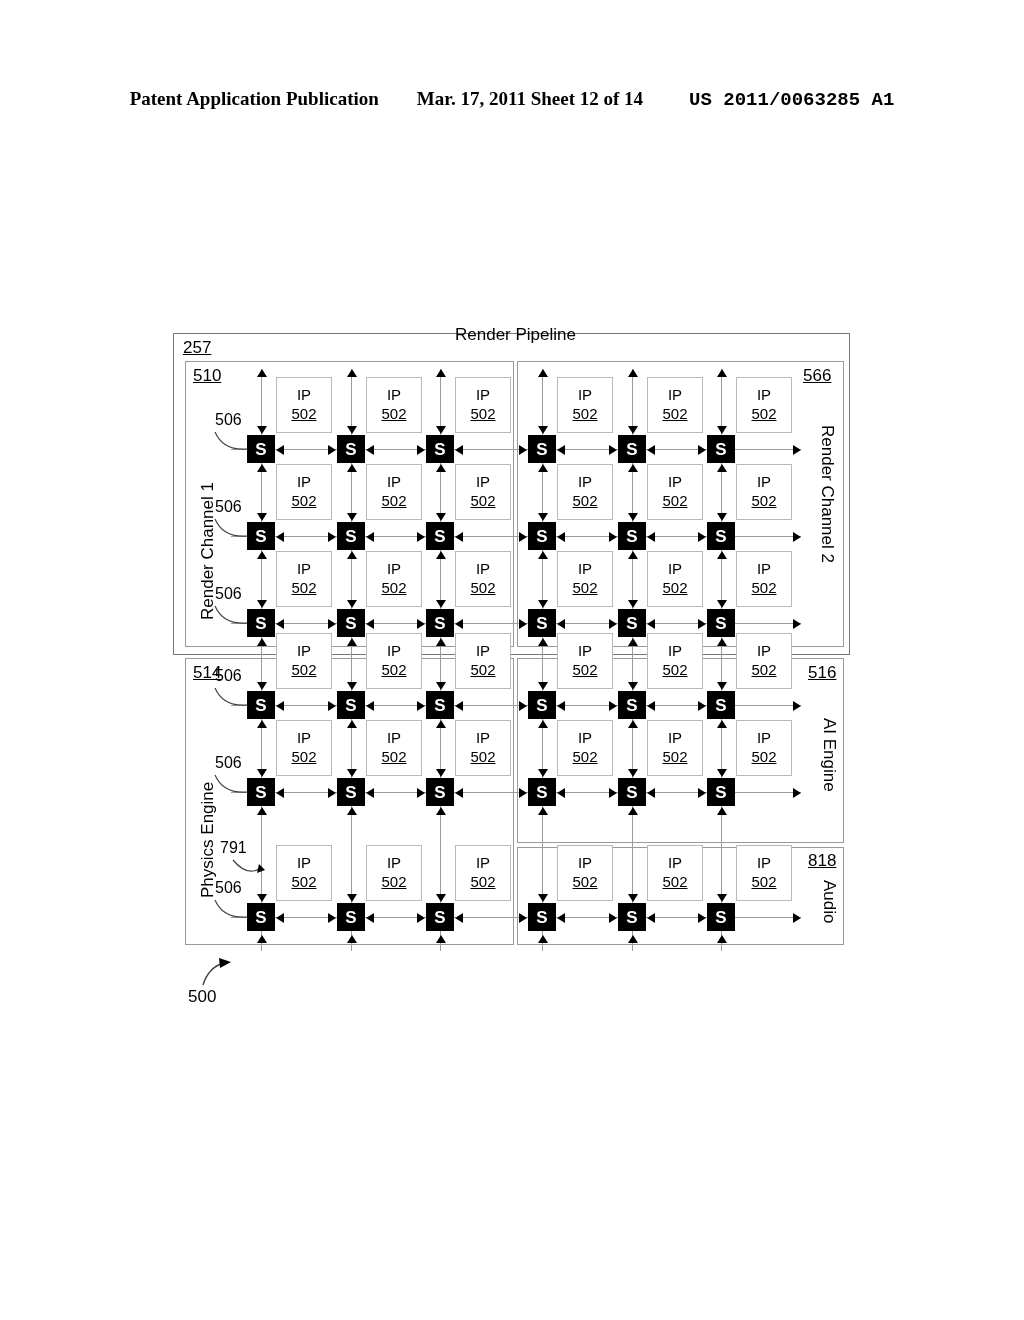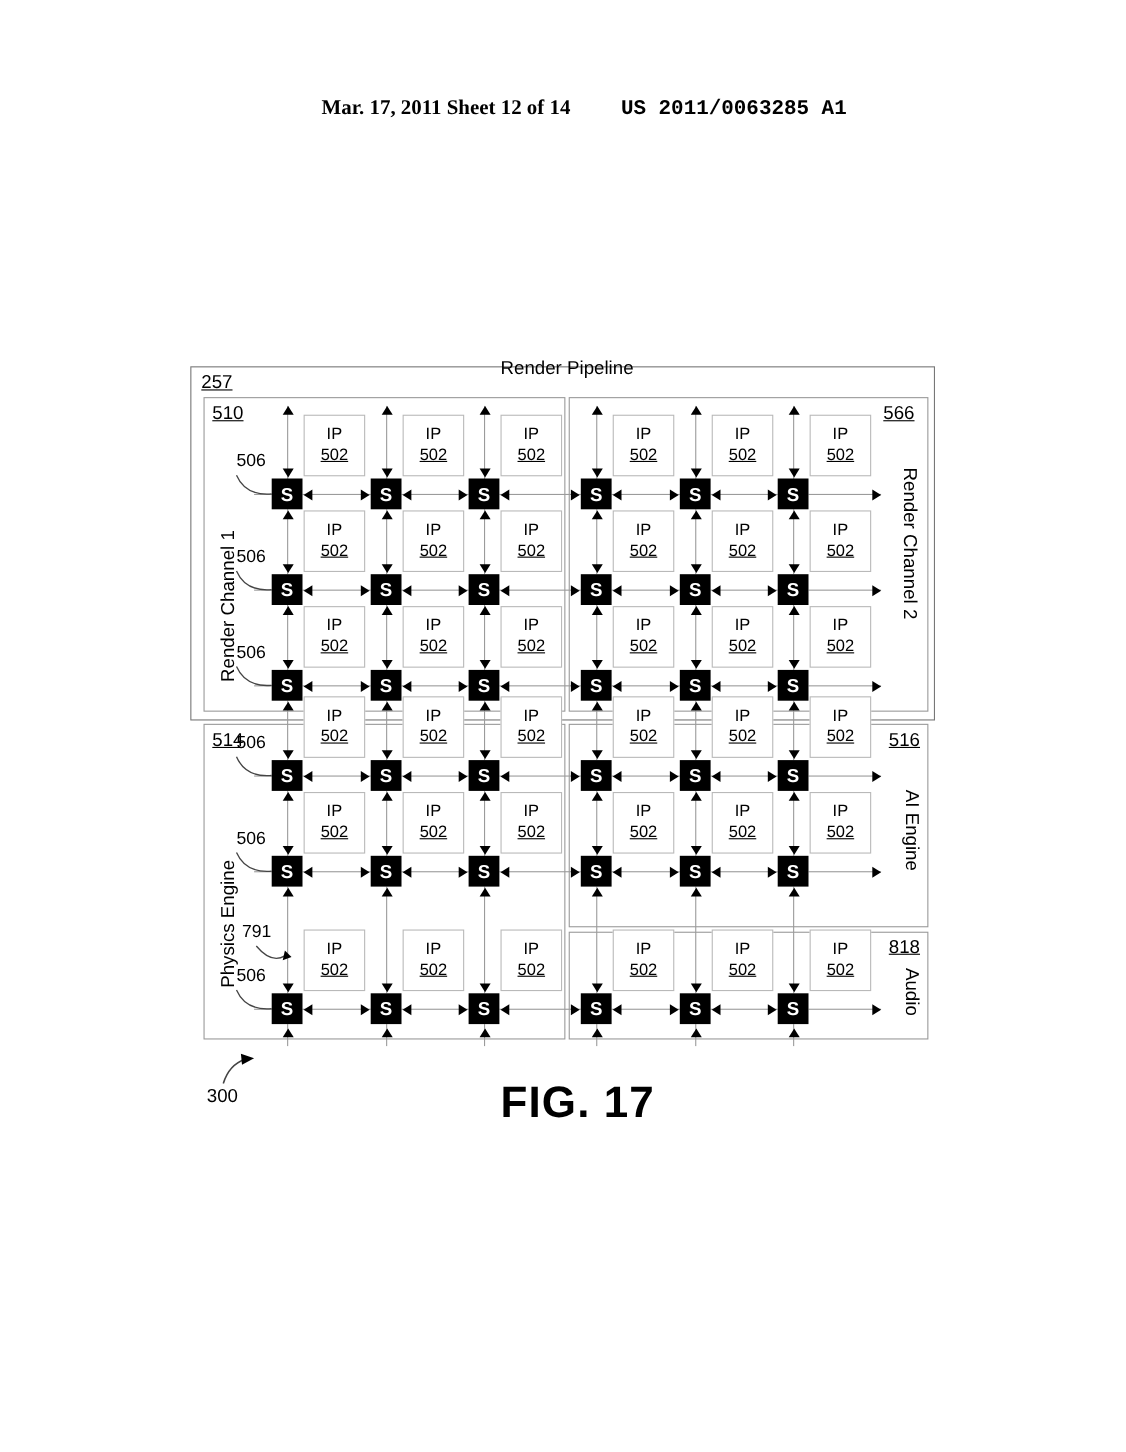--- a/index.html
+++ b/index.html
@@ -89,20 +89,21 @@
   
   .fig-cap{
     position:absolute;font-family:"Liberation Sans", sans-serif;
     font-weight:bold;font-size:40px;letter-spacing:1px;white-space:nowrap;
   }
 </style>
 </head>
 <body>
 
 <div class="pg-header">
+  <span class="h-pub">Patent Application Publication</span>
   <span class="h-date">Mar. 17, 2011  Sheet 12 of 14</span>
   <span class="h-num">US 2011/0063285 A1</span>
 </div>
 
 <div id="figure">
 
   <div class="box-outer" style="left:173px;top:333px;width:675px;height:320px;"></div>
 
   <div class="refnum" style="left:183px;top:339px;">257</div>
   <div class="title-h" style="left:455px;top:326px;">Render Pipeline</div>
@@ -540,32 +541,31 @@
 
   <div class="plainnum" style="left:215px;top:412px;">506</div>
   <div class="plainnum" style="left:215px;top:499px;">506</div>
   <div class="plainnum" style="left:215px;top:586px;">506</div>
   <div class="plainnum" style="left:215px;top:668px;">506</div>
   <div class="plainnum" style="left:215px;top:755px;">506</div>
   <div class="plainnum" style="left:215px;top:880px;">506</div>
 
   <div class="plainnum" style="left:220px;top:840px;">791</div>
 
-  <div class="plainnum" style="left:188px;top:988px;font-size:17px;">300</div>
+  <div class="plainnum" style="left:188px;top:988px;font-size:17px;">500</div>
 
   <svg class="callout" style="left:0;top:0;width:1024px;height:1320px;">
 
     <path d="M215,432 C222,448 235,450 247,449" fill="none" stroke="#444" stroke-width="1.2"></path>
     <path d="M215,519 C222,535 235,537 247,536" fill="none" stroke="#444" stroke-width="1.2"></path>
     <path d="M215,606 C222,622 235,624 247,623" fill="none" stroke="#444" stroke-width="1.2"></path>
     <path d="M215,688 C222,704 235,706 247,705" fill="none" stroke="#444" stroke-width="1.2"></path>
     <path d="M215,775 C222,791 235,793 247,792" fill="none" stroke="#444" stroke-width="1.2"></path>
     <path d="M215,900 C222,916 235,918 247,917" fill="none" stroke="#444" stroke-width="1.2"></path>
 
     <path d="M233,860 C243,872 252,873 259,869" fill="none" stroke="#444" stroke-width="1.2"></path>
     <polygon points="259,864 265,870 257,873" fill="#000"></polygon>
 
     <path d="M203,985 C207,972 214,966 223,963" fill="none" stroke="#444" stroke-width="1.4"></path>
     <polygon points="219,958 231,962 220,968" fill="#000"></polygon>
   </svg>
 
-  <div class="fig-cap" style="left:455px;top:980px;">FIG. 17</div>
 </div>
 
 </body></html>

